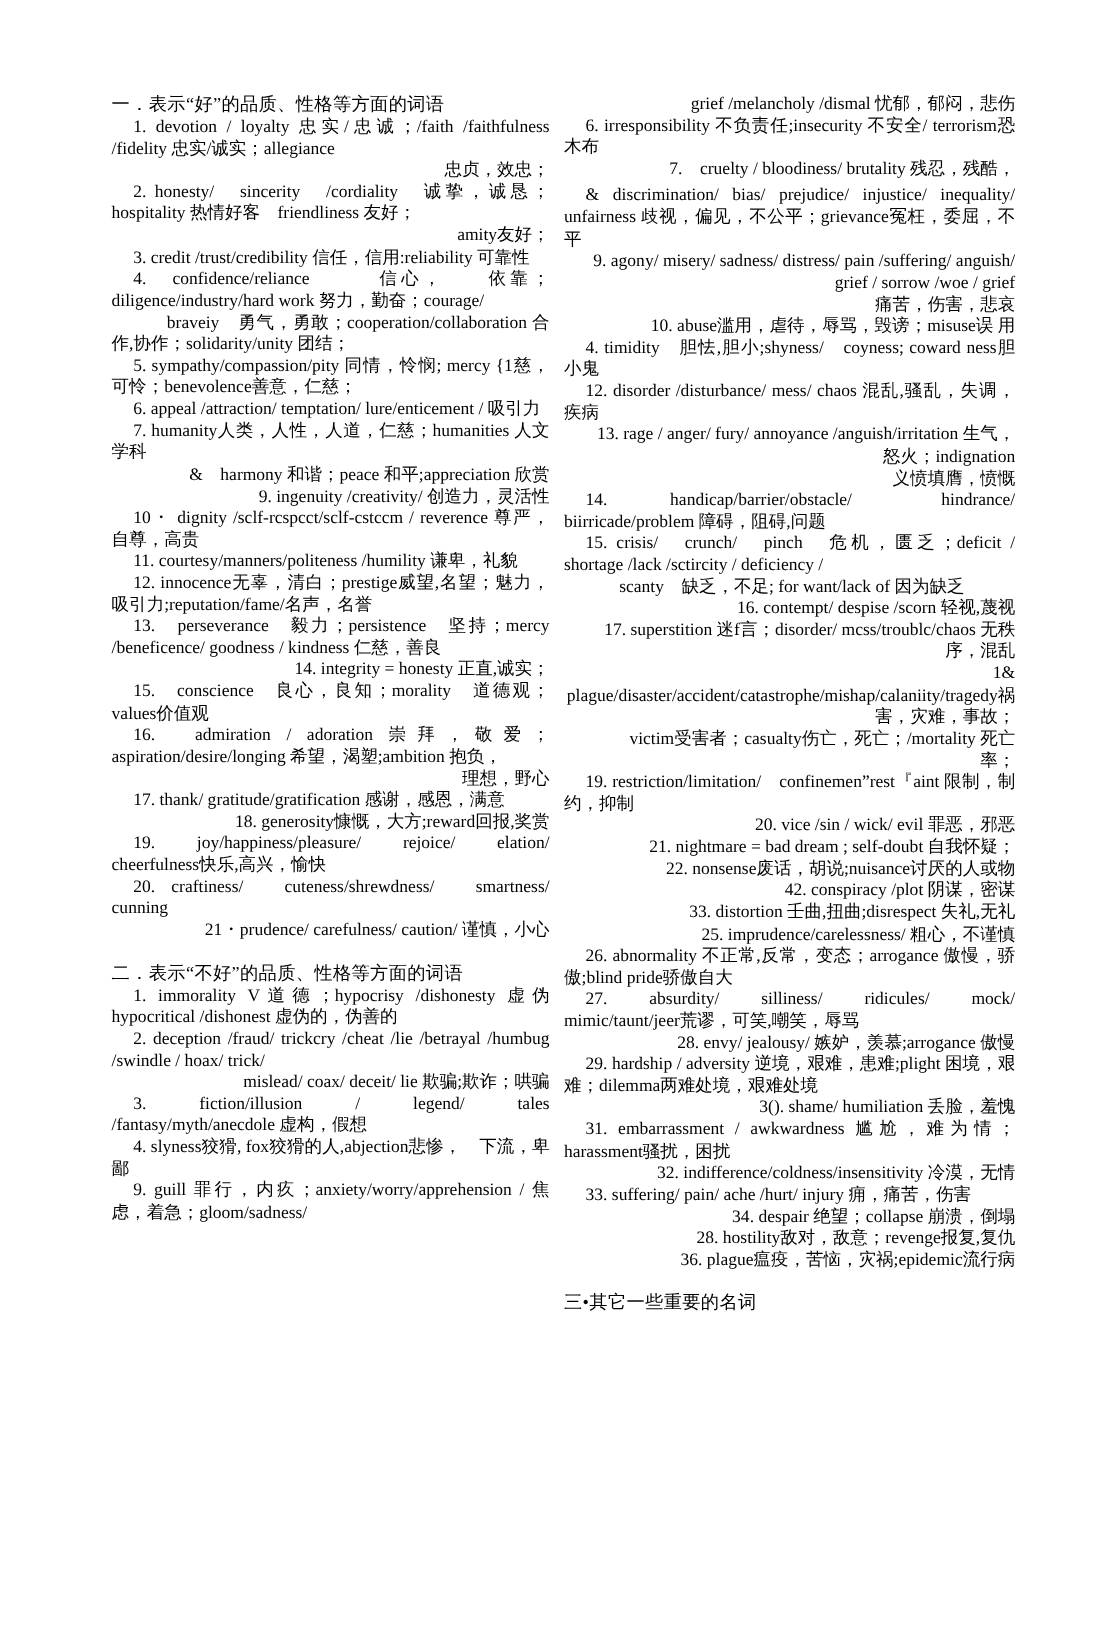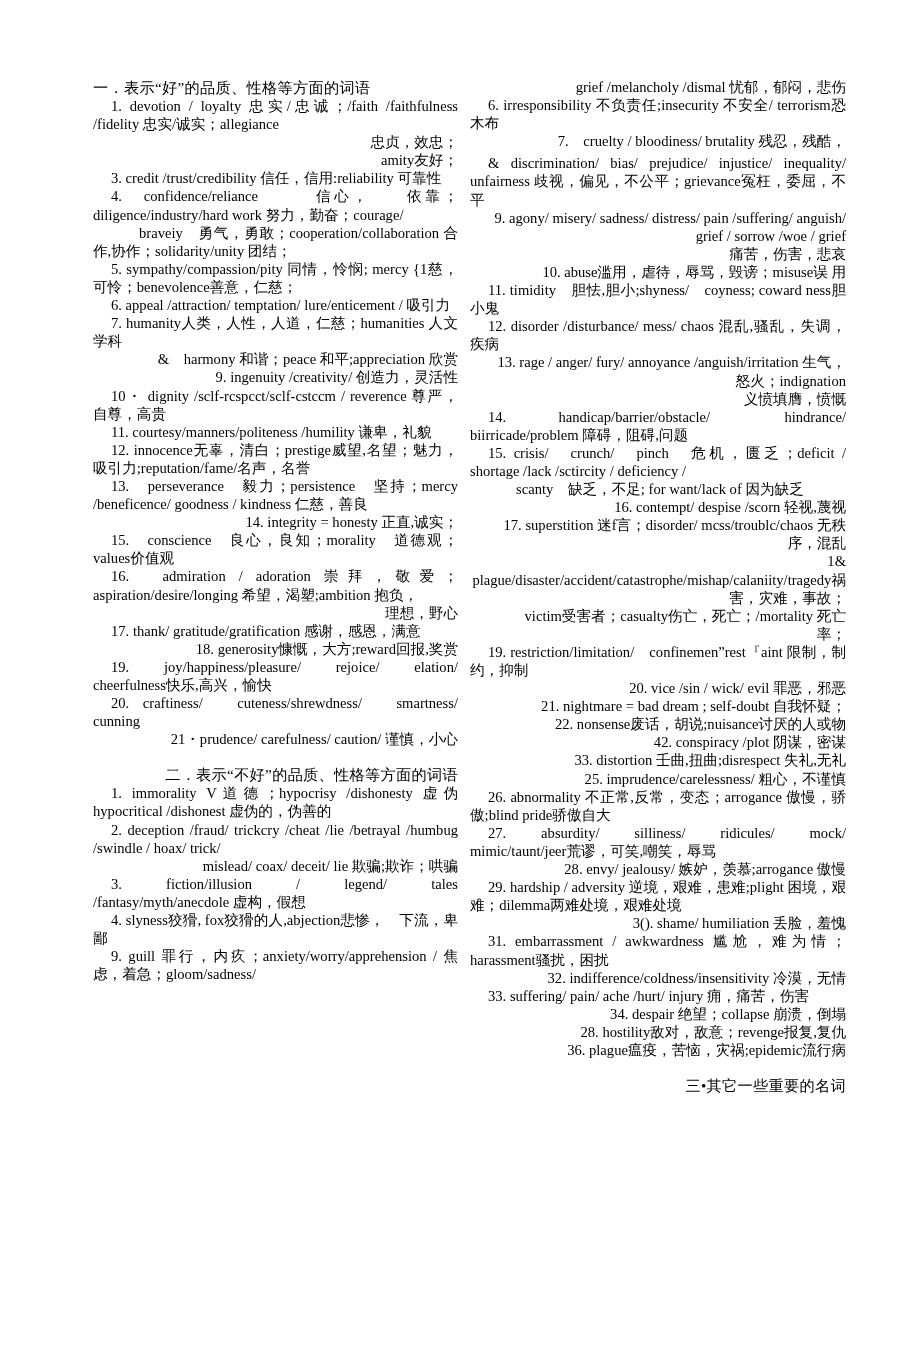--- a/index.html
+++ b/index.html
@@ -57,21 +57,20 @@
     line-height: 19px;
     text-align: left;
   }
   p.title {
     font-size: 13.6px;
     line-height: 18px;
     text-align: left;
   }
   p.gap-above {
     margin-top: 17px;
-    text-align: right;
   }
   p.gap-small {
     margin-top: 4px;
   }
   p.noj {
     text-align: right;
   }
   .ital {
   }
   .sec-label {
@@ -86,20 +85,21 @@
 
     <div class="col">
 
       <p class="title"></p>
 
       <p class="heading sec-label">一．表示“好”的品质、性格等方面的词语</p>
 
       <p class="ind">1. devotion / loyalty 忠实/忠诚；/faith /faithfulness /fidelity 忠实/诚实；allegiance</p>
       <p class="ind2 noj">忠贞，效忠；</p>
 
+      <p class="ind">2. honesty/　sincerity　/cordiality　诚挚，诚恳；hospitality 热情好客　friendliness 友好；</p>
       <p class="ind noj">amity友好；</p>
 
       <p class="ind">3. credit /trust/credibility 信任，信用:reliability 可靠性</p>
 
       <p class="ind">4.　confidence/reliance　　　信心，　　依靠；diligence/industry/hard work 努力，勤奋；courage/</p>
       <p class="ind2">braveiy　勇气，勇敢；cooperation/collaboration 合作,协作；solidarity/unity 团结；</p>
 
       <p class="ind">5. sympathy/compassion/pity 同情，怜悯; mercy {1慈，可怜；benevolence善意，仁慈；</p>
 
       <p class="ind">6. appeal /attraction/ temptation/ lure/enticement / 吸引力</p>
@@ -157,21 +157,21 @@
 
       <p class="ind noj">7.　cruelty / bloodiness/ brutality 残忍，残酷，</p>
 
       <p class="ind gap-small">&amp; discrimination/ bias/ prejudice/ injustice/ inequality/ unfairness 歧视，偏见，不公平；grievance冤枉，委屈，不平</p>
 
       <p class="noj">9. agony/ misery/ sadness/ distress/ pain /suffering/ anguish/ grief / sorrow /woe / grief</p>
       <p class="ind2 noj">痛苦，伤害，悲哀</p>
 
       <p class="ind noj">10. abuse滥用，虐待，辱骂，毁谤；misuse误 用</p>
 
-      <p class="ind">11. timidity　胆怯,胆小;shyness/　coyness; coward ness胆小鬼</p>
+      <p class="ind">4. timidity　胆怯,胆小;shyness/　coyness; coward ness胆小鬼</p>
 
       <p class="ind">12. disorder /disturbance/ mess/ chaos 混乱,骚乱，失调，疾病</p>
 
       <p class="ind noj">13. rage / anger/ fury/ annoyance /anguish/irritation 生气，怒火；indignation</p>
       <p class="ind2 noj">义愤填膺，愤慨</p>
 
       <p class="ind">14.　　handicap/barrier/obstacle/　　　hindrance/ biirricade/problem 障碍，阻碍,问题</p>
 
       <p class="ind">15. crisis/　crunch/　pinch　危机，匮乏；deficit / shortage /lack /sctircity / deficiency /</p>
       <p class="ind2">scanty　缺乏，不足; for want/lack of 因为缺乏</p>

